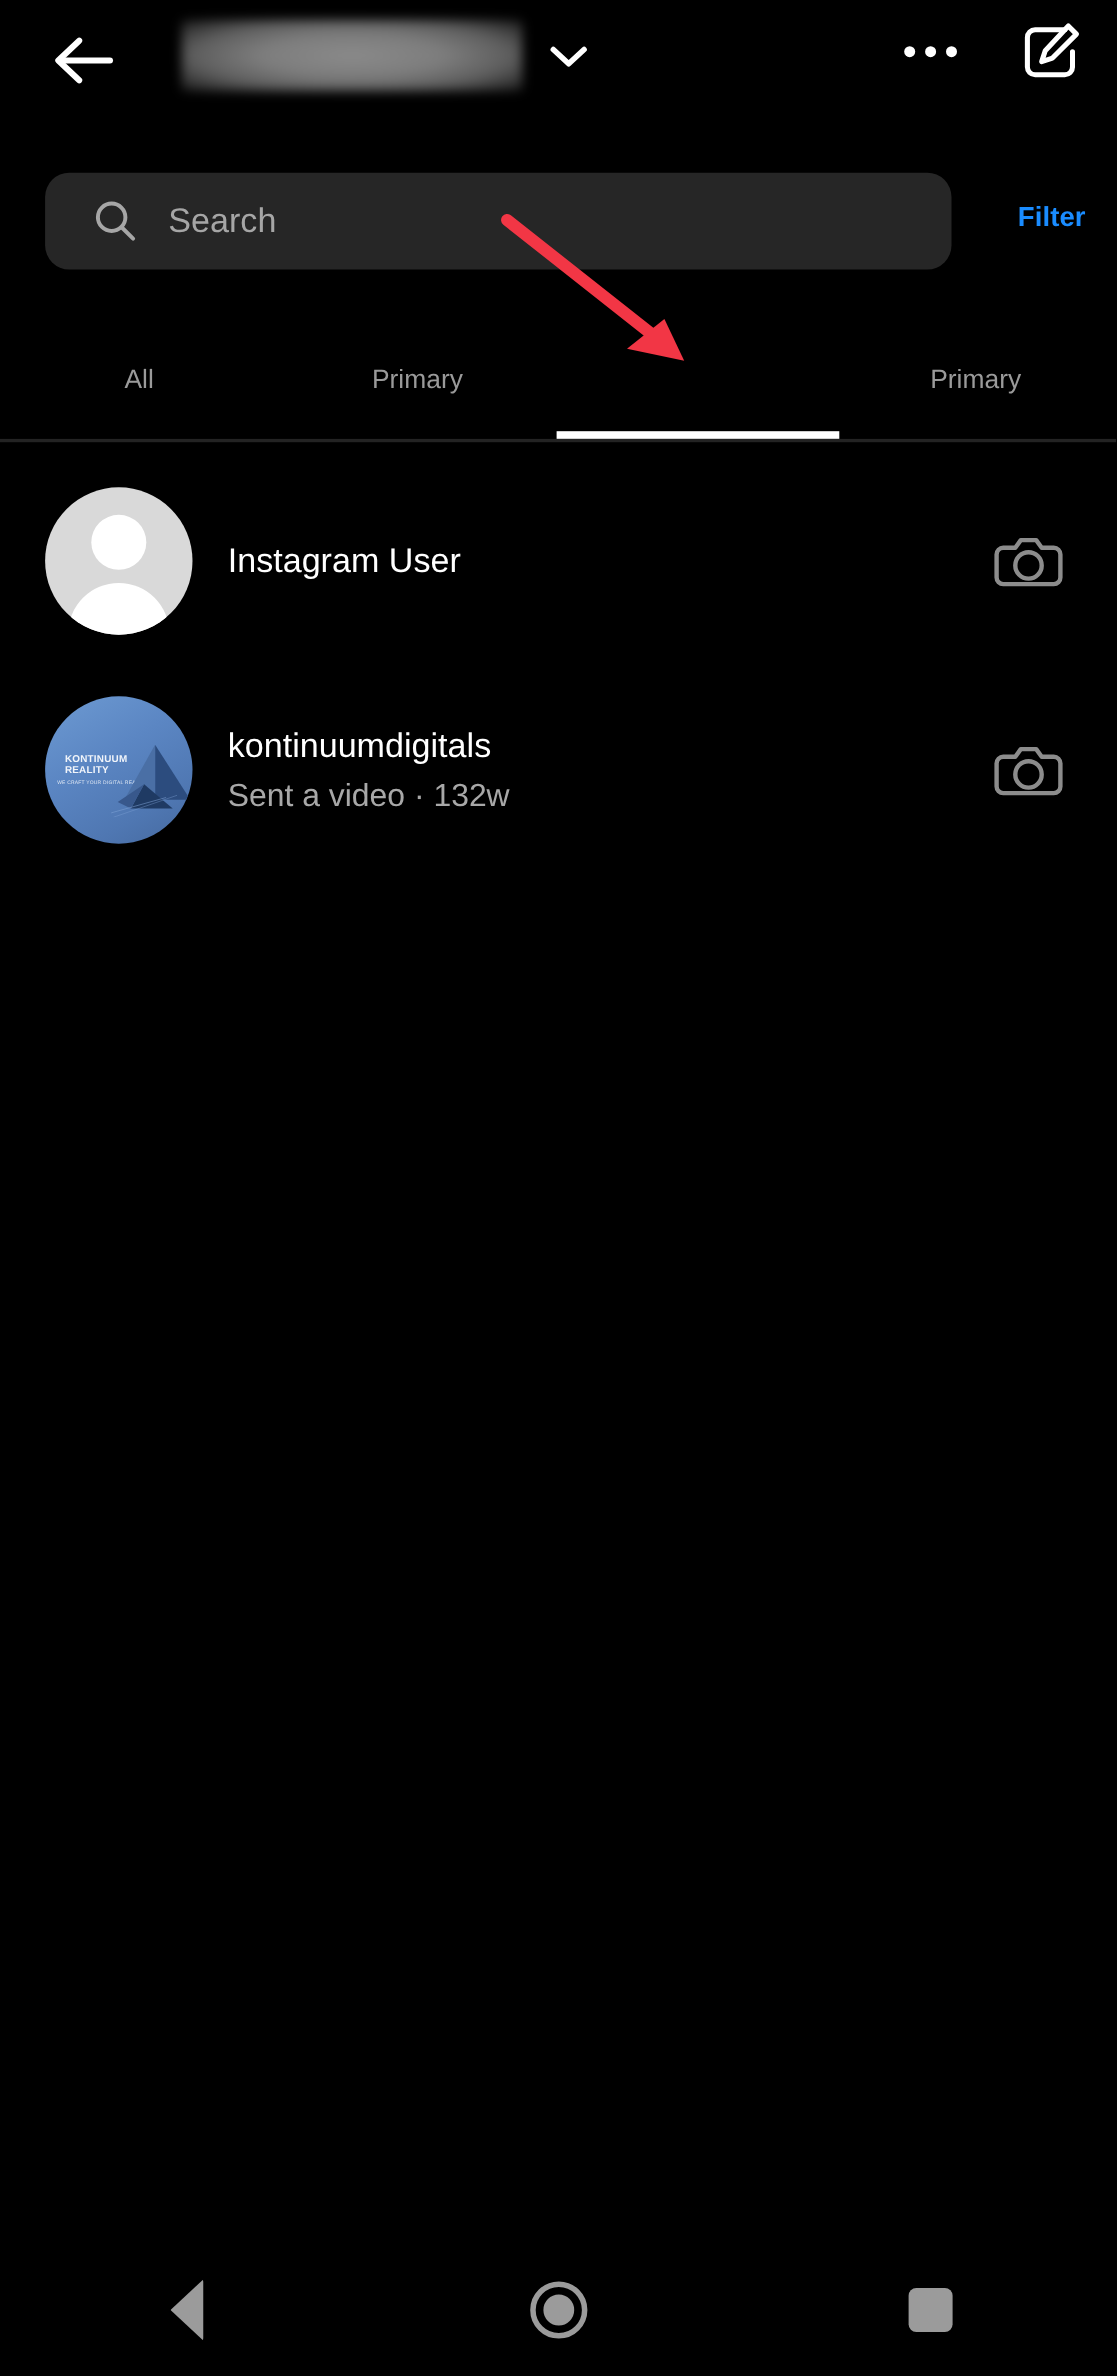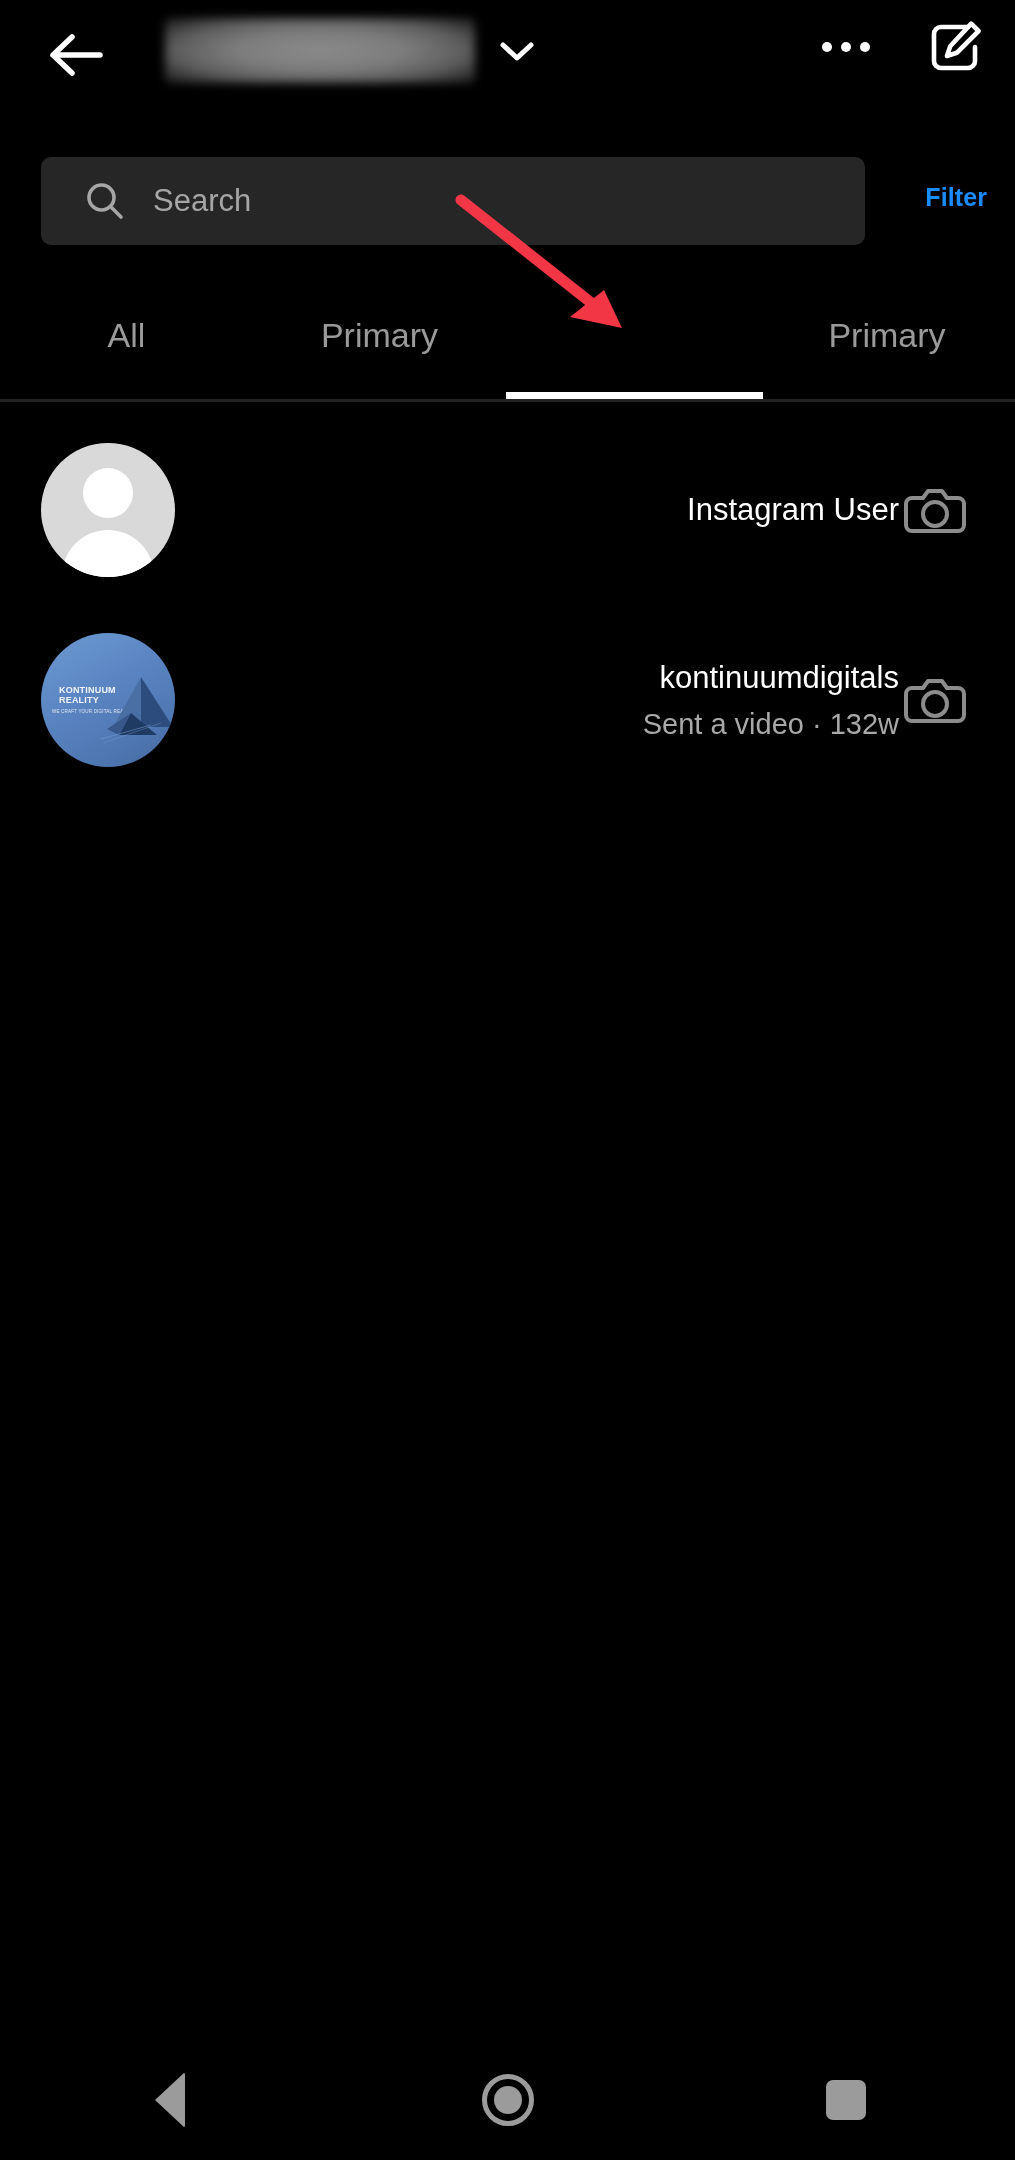--- a/index.html
+++ b/index.html
@@ -123,21 +123,21 @@
     height: 92px;
   }
 
   .search-box {
     position: absolute;
     left: 41px;
     top: 0;
     width: 824px;
     height: 88px;
     background: #262626;
-    border-radius: 10px;
+    border-radius: 22px;
     display: flex;
     align-items: center;
     padding-left: 42px;
   }
 
   .search-icon {
     width: 44px;
     height: 44px;
     flex: 0 0 44px;
     display: flex;
@@ -172,27 +172,27 @@
   .tabs {
     position: absolute;
     left: 0;
     top: 300px;
     width: 1015px;
     height: 102px;
   }
 
   .tab {
     position: absolute;
-    top: 0;
+    top: 16px;
     height: 102px;
     display: flex;
     align-items: flex-start;
     justify-content: center;
     padding-top: 16px;
-    font-size: 34px;
+    font-size: 24px;
     color: #9a9a9a;
   }
   .tab.active {
     color: #ffffff;
     font-weight: bold;
   }
 
   .tab-0 { left: 0px;   width: 253px; }
   .tab-1 { left: 253px; width: 253px; }
   .tab-2 { left: 506px; width: 253px; }
@@ -295,21 +295,20 @@
     right: -4px;
     top: 40px;
   }
 
   .conv-text {
     margin-left: 32px;
     display: flex;
     flex-direction: column;
     justify-content: center;
     flex: 1;
-    text-align: right;
   }
 
   .conv-name {
     font-size: 31px;
     color: #ffffff;
     line-height: 40px;
   }
 
   .conv-preview {
     margin-top: 8px;

